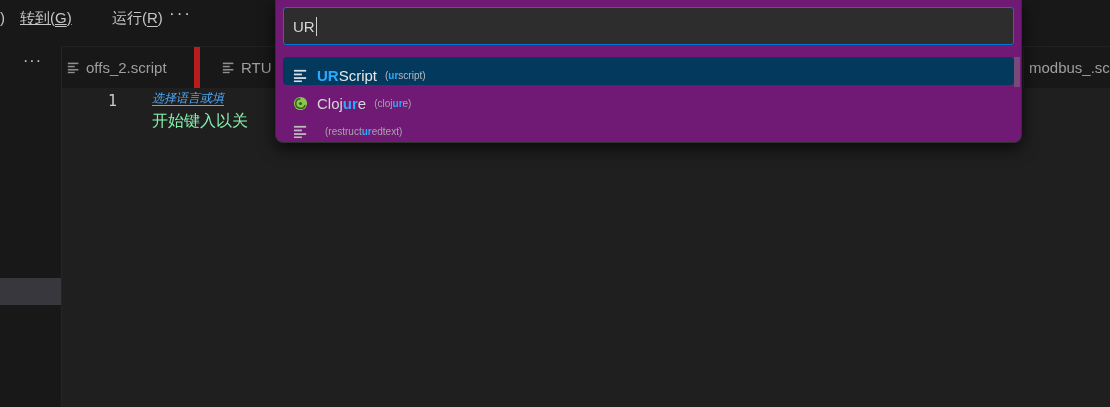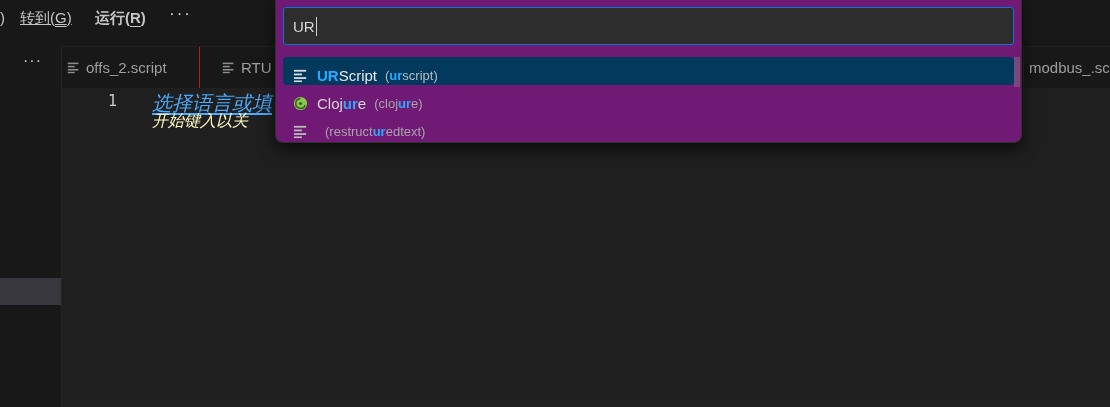--- a/index.html
+++ b/index.html
@@ -10,60 +10,60 @@
     font-family:"Liberation Sans","DejaVu Sans",sans-serif;
     color:#cccccc;
   }
 
   
   .menubar { position:absolute; left:0; top:0; width:1110px; height:46px; background:#181818; }
   .menu-item { position:absolute; top:9px; font-size:15px; color:#c5c5c5; cursor:default; white-space:nowrap; }
   .menu-item u { text-decoration:underline; text-underline-offset:3px; }
   .menu-clipped { left:0px; }
   .menu-goto { left:20px;text-decoration:underline; }
-  .menu-run  { left:95px;font-weight:bold; }
+  .menu-run  { left:112px; }
   .menu-more { left:169px; top:4px; letter-spacing:2px; font-size:17px; color:#cfcfcf; }
 
   
   .sidebar { position:absolute; left:0; top:46px; width:62px; bottom:0; background:#181818; border-right:1px solid #252526; }
   .sidebar-more { position:absolute; left:23px; top:6px; font-size:16px; letter-spacing:1px; color:#c5c5c5; }
   .sidebar-selected { position:absolute; left:0; top:232px; width:100%; height:27px; background:#37373d; }
 
   
   .tabstrip { position:absolute; left:62px; top:46px; right:0; height:42px; background:#181818; border-top:1px solid #222222; }
   .tab { position:absolute; top:0; height:100%; display:flex; align-items:center; font-size:15px; color:#9f9fa1; white-space:nowrap; overflow:hidden; }
   .tab .tab-icon { margin-right:6px; display:flex; flex:0 0 auto; }
-  .tab-1 { left:0; width:138px; padding-left:5px; border-right:1px solid #b91c1c; }
+  .tab-1 { left:0; width:138px; padding-left:5px; border-right:6px solid #b91c1c; }
   .tab-2 { left:160px; width:120px; }
   .tab-3 { left:961px; right:0; padding-left:5px; border-left:1px solid #262627; }
 
   
   .breadcrumbs-right { position:absolute; left:962px; top:88px; right:0; height:21px; background:#1f1f1f; border-bottom:1px solid #2a2a2a; }
 
   
   .editor { position:absolute; left:63px; top:88px; right:0; bottom:0; background:#1f1f1f; }
   .line-number { position:absolute; left:45px; top:4px; font-family:"DejaVu Sans Mono","Liberation Mono",monospace; font-size:15px; color:#cccccc; }
-  .hint-link  { position:absolute; left:89px; top:2px;  font-size:20px; font-style:italic; color:#4daafc; text-decoration:underline; text-underline-offset:3px; white-space:nowrap; cursor:pointer; }
-  .hint-plain { position:absolute; left:89px; top:23px; font-size:16px; font-style:italic; color:#fef9c3; white-space:nowrap; }
+  .hint-link  { position:absolute; left:89px; top:2px;  font-size:12px; font-style:italic; color:#4daafc; text-decoration:underline; text-underline-offset:3px; white-space:nowrap; cursor:pointer; }
+  .hint-plain { position:absolute; left:89px; top:23px; font-size:16px; color:#86efac; white-space:nowrap; }
 
   
   .quickpanel { position:absolute; left:275px; top:0; width:747px; height:143px; z-index:5;
     background:#701a75; border:1px solid #313132; border-top:none; border-radius:0 0 8px 8px;
     box-shadow:0 6px 16px rgba(0,0,0,0.65); }
   .quickinput { position:absolute; left:7px; top:7px; right:7px; height:38px;
     background:#2d2d2d; border:1px solid #0078d4; border-radius:3px;
     display:flex; align-items:center; padding:0 9px; font-size:15px; color:#d7d7d7; }
   .caret { width:1px; height:19px; background:#d0d0d0; margin-left:1px; }
 
   .quicklist { position:absolute; left:7px; right:7px; top:57px; }
   .qrow { height:28px; display:flex; align-items:center; padding:8px 6px 0 10px; border-radius:4px;
     font-size:15px; color:#d6d6d6; cursor:pointer; }
   .qrow.selected { background:#04395e; color:#e8e8e8; }
   .qicon { width:15px; height:15px; margin-right:9px; flex:0 0 auto; display:flex; align-items:center; }
-  .qdesc { margin-left:8px; font-size:13px; color:#a6a6a8; }
+  .qdesc { margin-left:8px; font-size:10px; color:#a6a6a8; }
   .qrow.selected .qdesc { color:#b5bcc2; }
   .match { color:#2aaaff; font-weight:bold; }
   .scroll-thumb { position:absolute; right:1px; top:57px; width:6px; height:30px; background:rgba(130,130,130,0.45); }
 </style>
 </head>
 <body>
 
 <div class="menubar">
   <span class="menu-item menu-clipped">)</span>
   <span class="menu-item menu-goto"><span>转到(</span><u>G</u><span>)</span></span>

